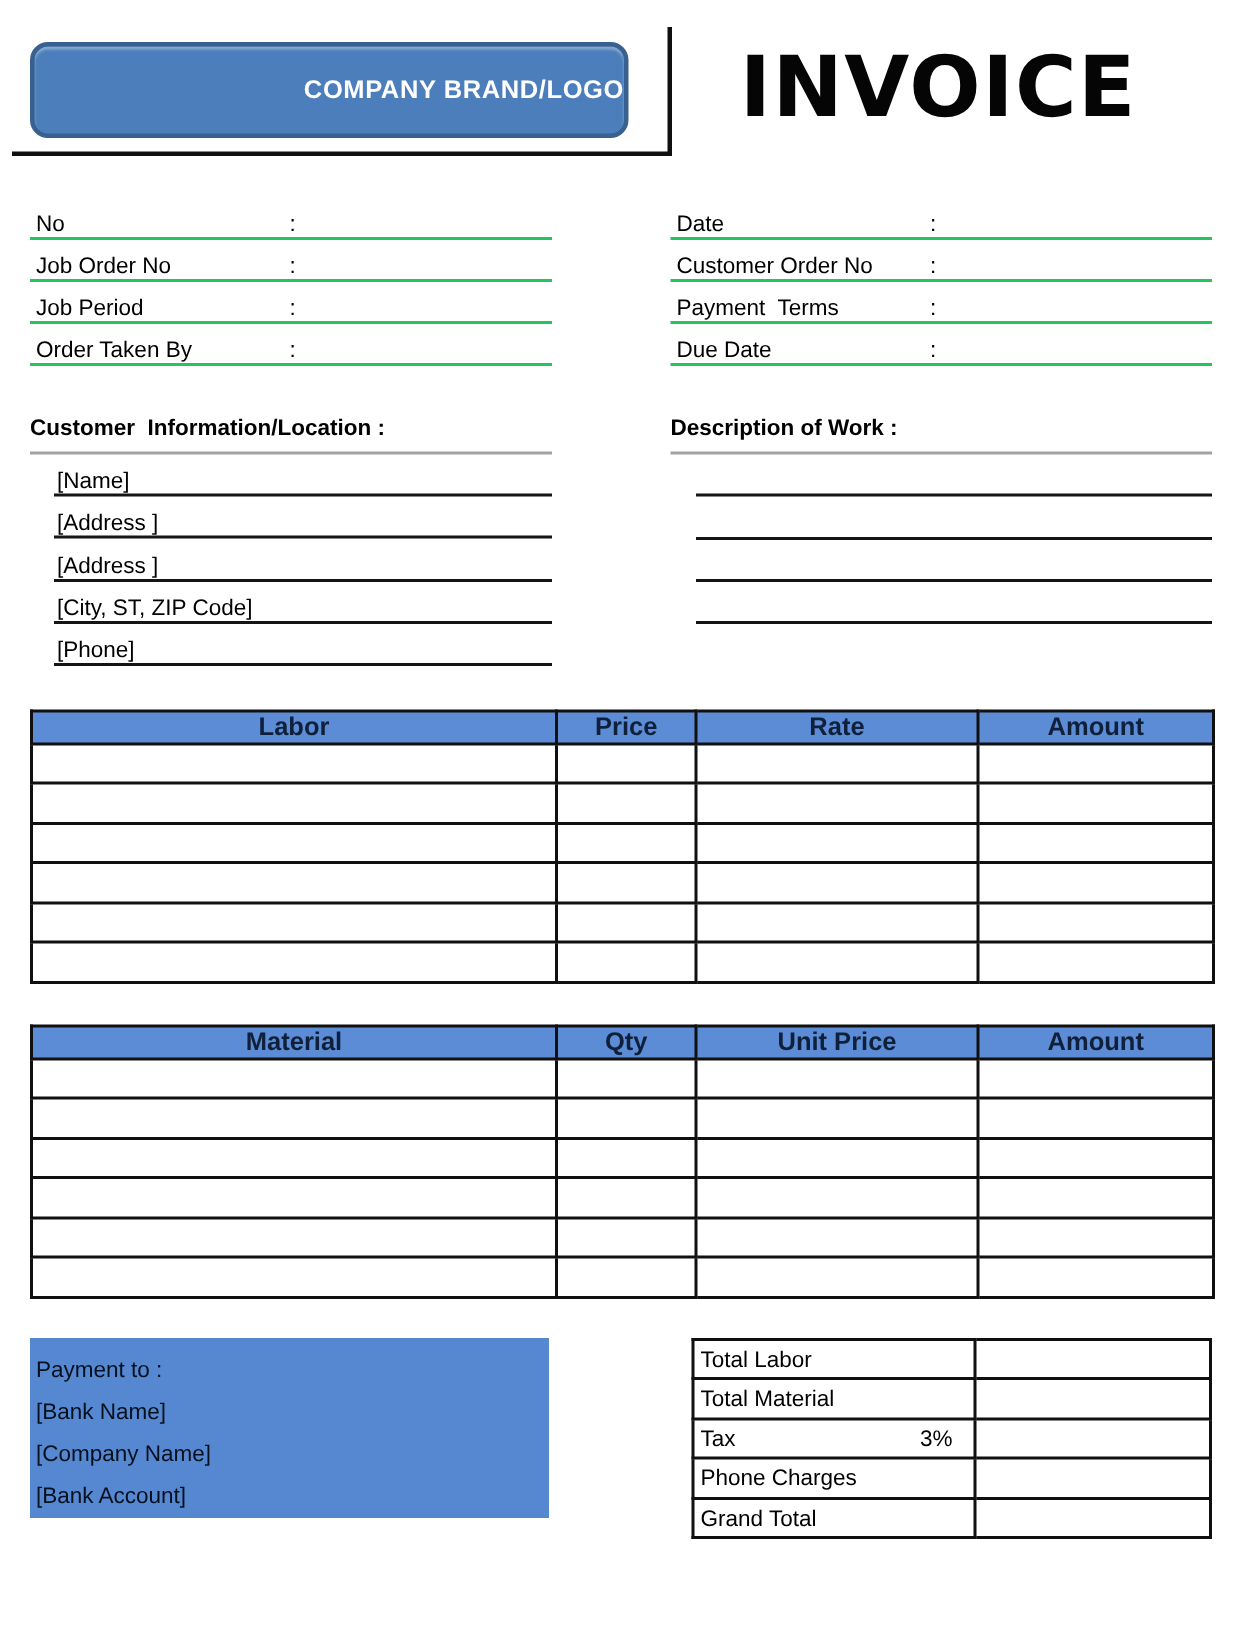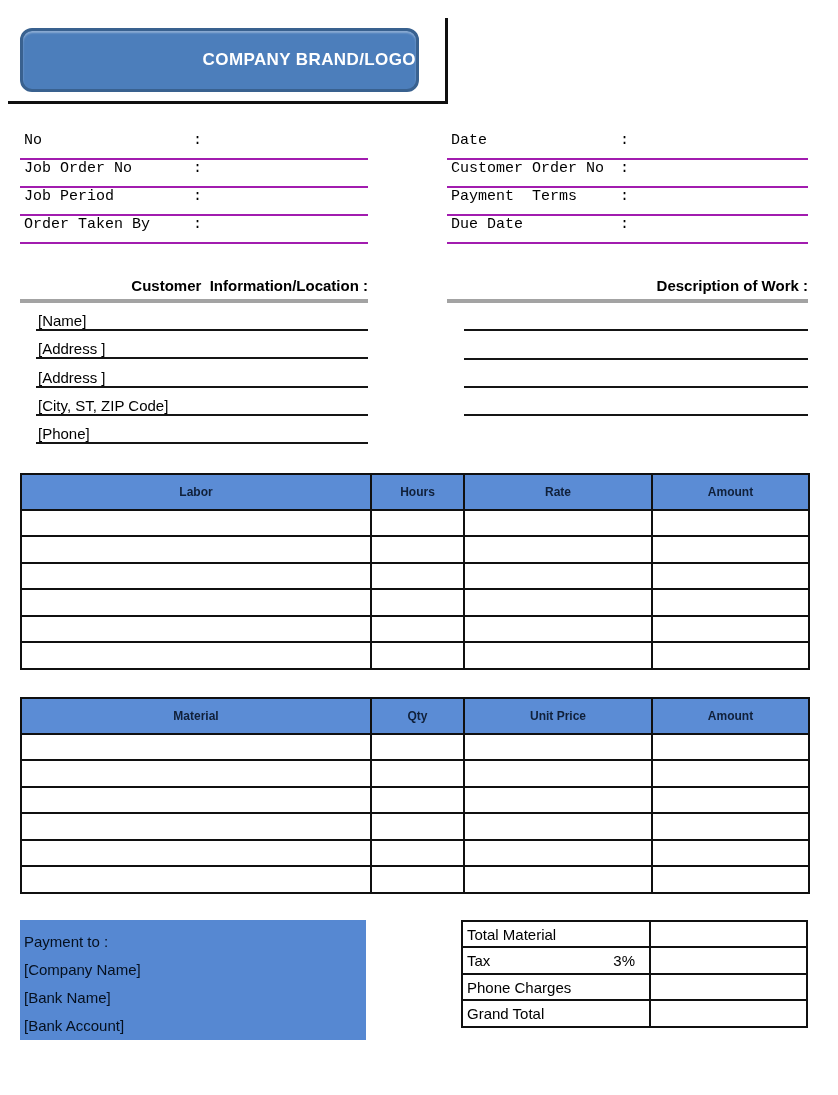--- a/index.html
+++ b/index.html
@@ -44,36 +44,35 @@
     font-weight:800; font-size:56px; letter-spacing:1px;
     color:#050505;
   }
 
   
   .meta { display:flex; margin:28px 30px 0 20px; }
   .meta-col.left  { width:348px; margin-right:79px; }
   .meta-col.right { width:361px; }
   .field-row {
     height:28px;
-    border-bottom:2px solid #a21caf;
-    display:flex; align-items:flex-start;font-family:Liberation Mono, monospace;
+    border-bottom:2px solid #22c55e;
+    display:flex; align-items:flex-end;
   }
   .field-label { width:173px; padding-left:4px; white-space:pre-wrap; }
   .field-colon { width:14px; }
   .field-value { flex:1; height:100%; }
 
   
   .info { display:flex; margin:33px 30px 0 20px; }
   .info-col.left  { width:348px; margin-right:79px; }
   .info-col.right { width:361px; }
   .info-heading {
     font-weight:bold; white-space:pre-wrap;
     height:26px;
-    border-bottom:4px solid #a3a3a3;
-    text-align:right;
+    border-bottom:2px solid #a3a3a3;
   }
   .info-line {
     height:28.2px;
     margin-left:16px;
     border-bottom:2px solid #151515;
     display:flex; align-items:flex-end;
     padding-left:2px;
   }
   .work-line {
     height:28.3px;
@@ -84,22 +83,22 @@
   
   table.items {
     width:788px;
     margin:29px 30px 0 20px;
     border-collapse:collapse;
     table-layout:fixed;
   }
   table.items th, table.items td { border:2px solid #101010; }
   table.items th {
     background:var(--table-header-blue,#5B8CD5);
-    height:36px;
-    font-weight:bold; font-size:12px;
+    height:20px;
+    font-weight:bold; font-size:17px;
     color:#10203a;
     text-align:center;
   }
   table.items td { height:26.5px; background:#ffffff; }
   .items-gap { margin-top:27px !important; }
 
   
   .bottom { display:flex; margin:26px 30px 0 20px; }
   .payment-box {
     width:348px; height:120px;
@@ -127,20 +126,21 @@
 <body>
 
 <div class="page">
 
   <div class="header">
     <div class="logo-frame">
       <div class="logo-button">
         <span>COMPANY BRAND/LOGO</span>
       </div>
     </div>
+    <div class="invoice-title">INVOICE</div>
   </div>
 
   <div class="meta">
     <div class="meta-col left">
       <div class="field-row">
         <span class="field-label">No</span>
         <span class="field-colon">:</span>
         <span class="field-value"></span>
       </div>
       <div class="field-row">
@@ -214,21 +214,21 @@
   <table class="items">
     <colgroup>
         <col style="width:350px">
         <col style="width:93px">
         <col style="width:188px">
         <col style="width:157px">
       </colgroup>
     <thead>
       <tr>
         <th>Labor</th>
-        <th>Hours</th>
+        <th>Price</th>
         <th>Rate</th>
         <th>Amount</th>
       </tr>
     </thead>
     <tbody>
       <tr>
           <td></td>
           <td></td>
           <td></td>
           <td></td>
@@ -317,30 +317,39 @@
           <td></td>
           <td></td>
           <td></td>
         </tr>
     </tbody>
   </table>
 
   <div class="bottom">
     <div class="payment-box">
       <div class="payment-line">Payment to :</div>
+      <div class="payment-line">[Bank Name]</div>
       <div class="payment-line">[Company Name]</div>
-      <div class="payment-line">[Bank Name]</div>
       <div class="payment-line">[Bank Account]</div>
     </div>
     <div class="totals-wrap">
       <table class="totals">
         <tbody>
           <tr>
             <td class="t-label">
                 <div class="cellflex">
+              <span>Total Labor</span>
+              <span></span>
+            </div>
+              </td>
+            <td class="t-value"></td>
+          </tr>
+          <tr>
+            <td class="t-label">
+                <div class="cellflex">
               <span>Total Material</span>
               <span></span>
             </div>
               </td>
             <td class="t-value"></td>
           </tr>
           <tr>
             <td class="t-label">
                 <div class="cellflex">
               <span>Tax</span>

